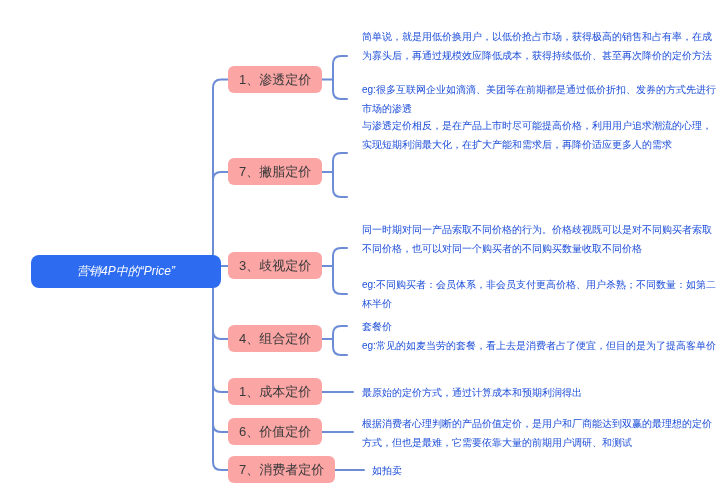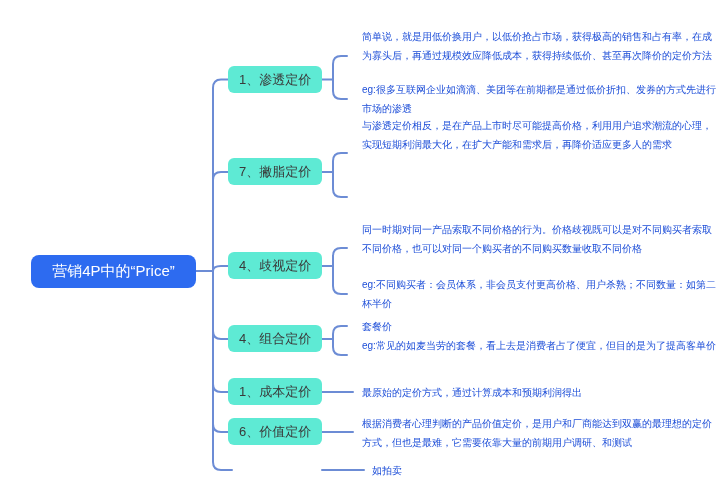--- a/index.html
+++ b/index.html
@@ -17,40 +17,41 @@
   }
   #connector-layer {
     position: absolute;
     left: 0; top: 0;
     width: 721px; height: 500px;
     z-index: 0;
   }
   .root-node {
     position: absolute;
     left: 31px; top: 255px;
-    width: 165px; height: 33px;
+    width: 190px; height: 33px;
     background: #2D6BF0;
     border-radius: 8px;
     color: #ffffff;
-    font-size: 15px;
+    font-size: 12px;
     display: flex;
     align-items: center;
     justify-content: center;
     white-space: nowrap;
     z-index: 2;
     cursor: pointer;
+    font-style: italic;
   }
   .branch-node {
     position: absolute;
     left: 228px;
     height: 27px;
     min-width: 92px;
     padding: 0 11px;
     box-sizing: border-box;
-    background: #5eead4;
+    background: #fca5a5;
     border-radius: 6px;
     color: #3A3A3A;
     font-size: 13px;
     display: inline-flex;
     align-items: center;
     justify-content: center;
     white-space: nowrap;
     z-index: 2;
     cursor: pointer;
   }
@@ -93,24 +94,25 @@
 
     <path d="M310 392 H353"></path>
     <path d="M310 432 H353"></path>
     <path d="M322 470 H364"></path>
   </svg>
 
   <div class="root-node">营销4P中的“Price”</div>
 
   <div class="branch-node" style="top:66px">1、渗透定价</div>
   <div class="branch-node" style="top:158px">7、撇脂定价</div>
-  <div class="branch-node" style="top:252px">4、歧视定价</div>
+  <div class="branch-node" style="top:252px">3、歧视定价</div>
   <div class="branch-node" style="top:325px">4、组合定价</div>
   <div class="branch-node" style="top:378px">1、成本定价</div>
   <div class="branch-node" style="top:418px">6、价值定价</div>
+  <div class="branch-node" style="top:456px; min-width:104px">7、消费者定价</div>
 
   <div class="leaf-text" style="top:27px">简单说，就是用低价换用户，以低价抢占市场，获得极高的销售和占有率，在成为寡头后，再通过规模效应降低成本，获得持续低价、甚至再次降价的定价方法</div>
   <div class="leaf-text" style="top:80px">eg:很多互联网企业如滴滴、美团等在前期都是通过低价折扣、发券的方式先进行市场的渗透</div>
 
   <div class="leaf-text" style="top:116px">与渗透定价相反，是在产品上市时尽可能提高价格，利用用户追求潮流的心理，实现短期利润最大化，在扩大产能和需求后，再降价适应更多人的需求</div>
 
   <div class="leaf-text" style="top:220px">同一时期对同一产品索取不同价格的行为。价格歧视既可以是对不同购买者索取不同价格，也可以对同一个购买者的不同购买数量收取不同价格</div>
   <div class="leaf-text" style="top:275px">eg:不同购买者：会员体系，非会员支付更高价格、用户杀熟；不同数量：如第二杯半价</div>
 
   <div class="leaf-text" style="top:317px">套餐价</div>

